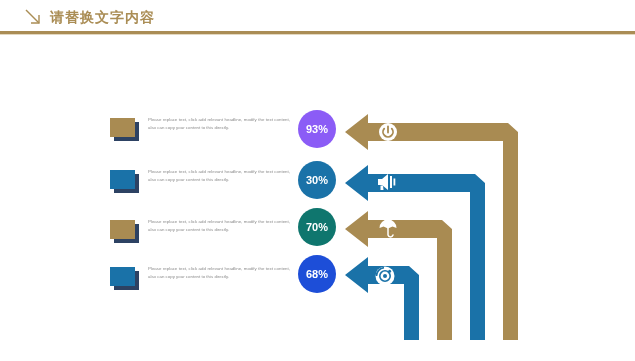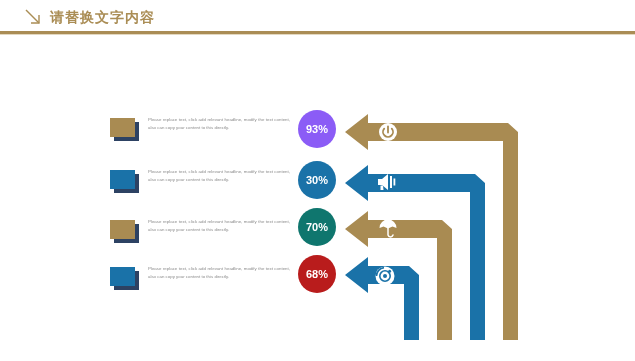--- a/index.html
+++ b/index.html
@@ -166,21 +166,21 @@
   <div class="swatch-wrap">
     <div class="swatch-shadow"></div>
     <div class="swatch-face" id="sw3" style="background: rgb(26, 114, 168);"></div>
   </div>
   <div class="row-text">Please replace text, click add relevant headline, modify the text content, also can copy your content to this directly.</div>
 </div>
 
 <div class="pct-circle" id="pc0" style="left: 298px; top: 110px; background: #8b5cf6;">93%</div>
 <div class="pct-circle" id="pc1" style="left: 298px; top: 161px; background: rgb(26, 114, 168);">30%</div>
 <div class="pct-circle" id="pc2" style="left: 298px; top: 208px; background: #0f766e;">70%</div>
-<div class="pct-circle" id="pc3" style="left: 298px; top: 255px; background: #b91c1c;">68%</div>
+<div class="pct-circle" id="pc3" style="left: 298px; top: 255px; background: #1d4ed8;">68%</div>
 
 <div id="arrow-diagram">
   <svg width="230" height="250" viewBox="0 0 230 250">
 
     <g>
       <path d="M 5,32 L 28,14 L 28,23 L 168,23 L 178,32 L 178,240 L 163,240 L 163,41 L 28,41 L 28,50 Z" fill="#A98B52"></path>
     </g>
 
     <g>
       <path d="M 5,83 L 28,65 L 28,74 L 135,74 L 145,83 L 145,240 L 130,240 L 130,92 L 28,92 L 28,101 Z" fill="#1A72A8"></path>

